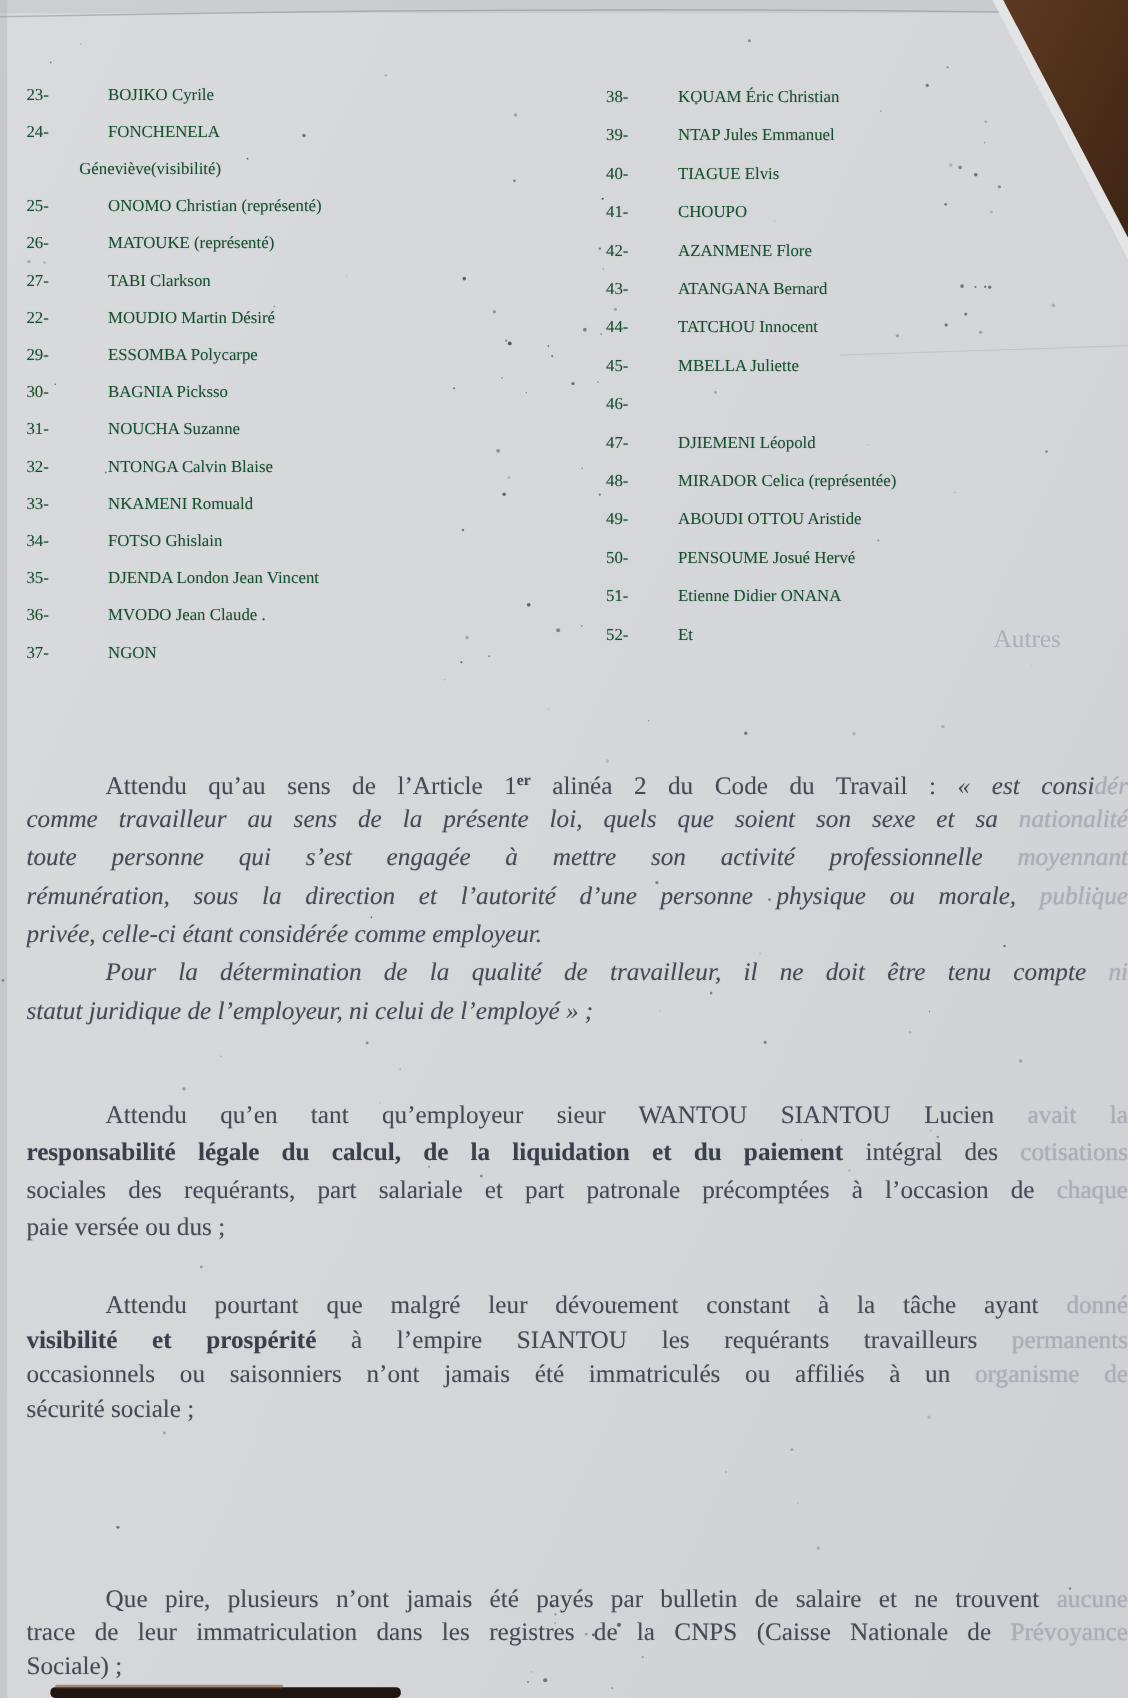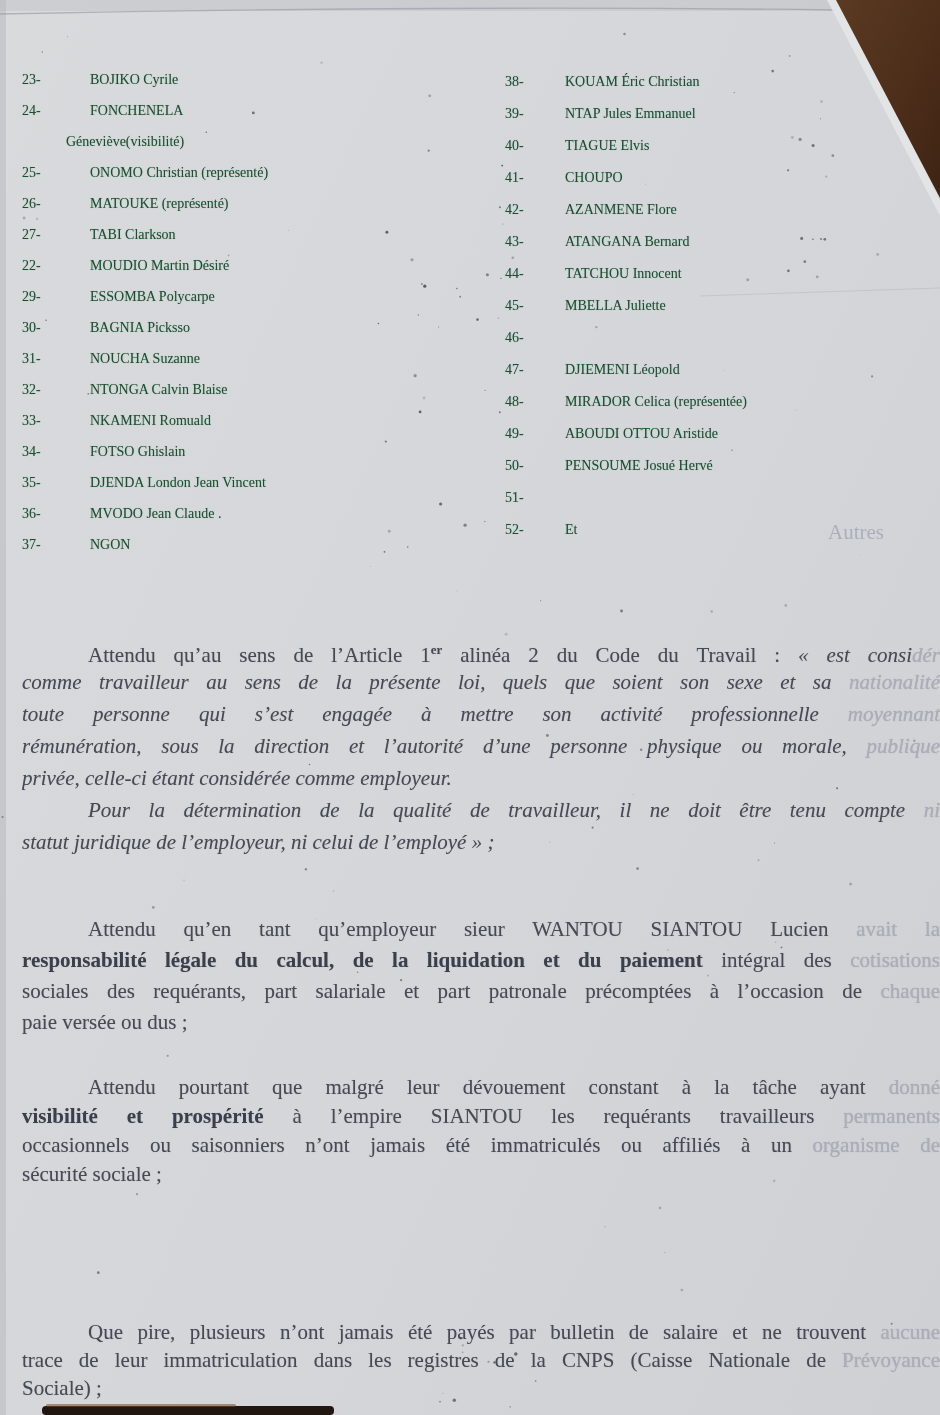--- a/index.html
+++ b/index.html
@@ -321,20 +321,21 @@
     <div class="row">
       <span class="num">49-</span>
       <span class="nm">ABOUDI OTTOU Aristide</span>
     </div>
     <div class="row">
       <span class="num">50-</span>
       <span class="nm">PENSOUME Josué Hervé</span>
     </div>
     <div class="row">
       <span class="num">51-</span>
+      <span class="nm">Etienne Didier ONANA</span>
     </div>
     <div class="row">
       <span class="num">52-</span>
       <span class="nm">Et</span>
     </div>
   </div>
 
 <span id="autres">Autres</span>
 
 <div id="p1" class="para">

